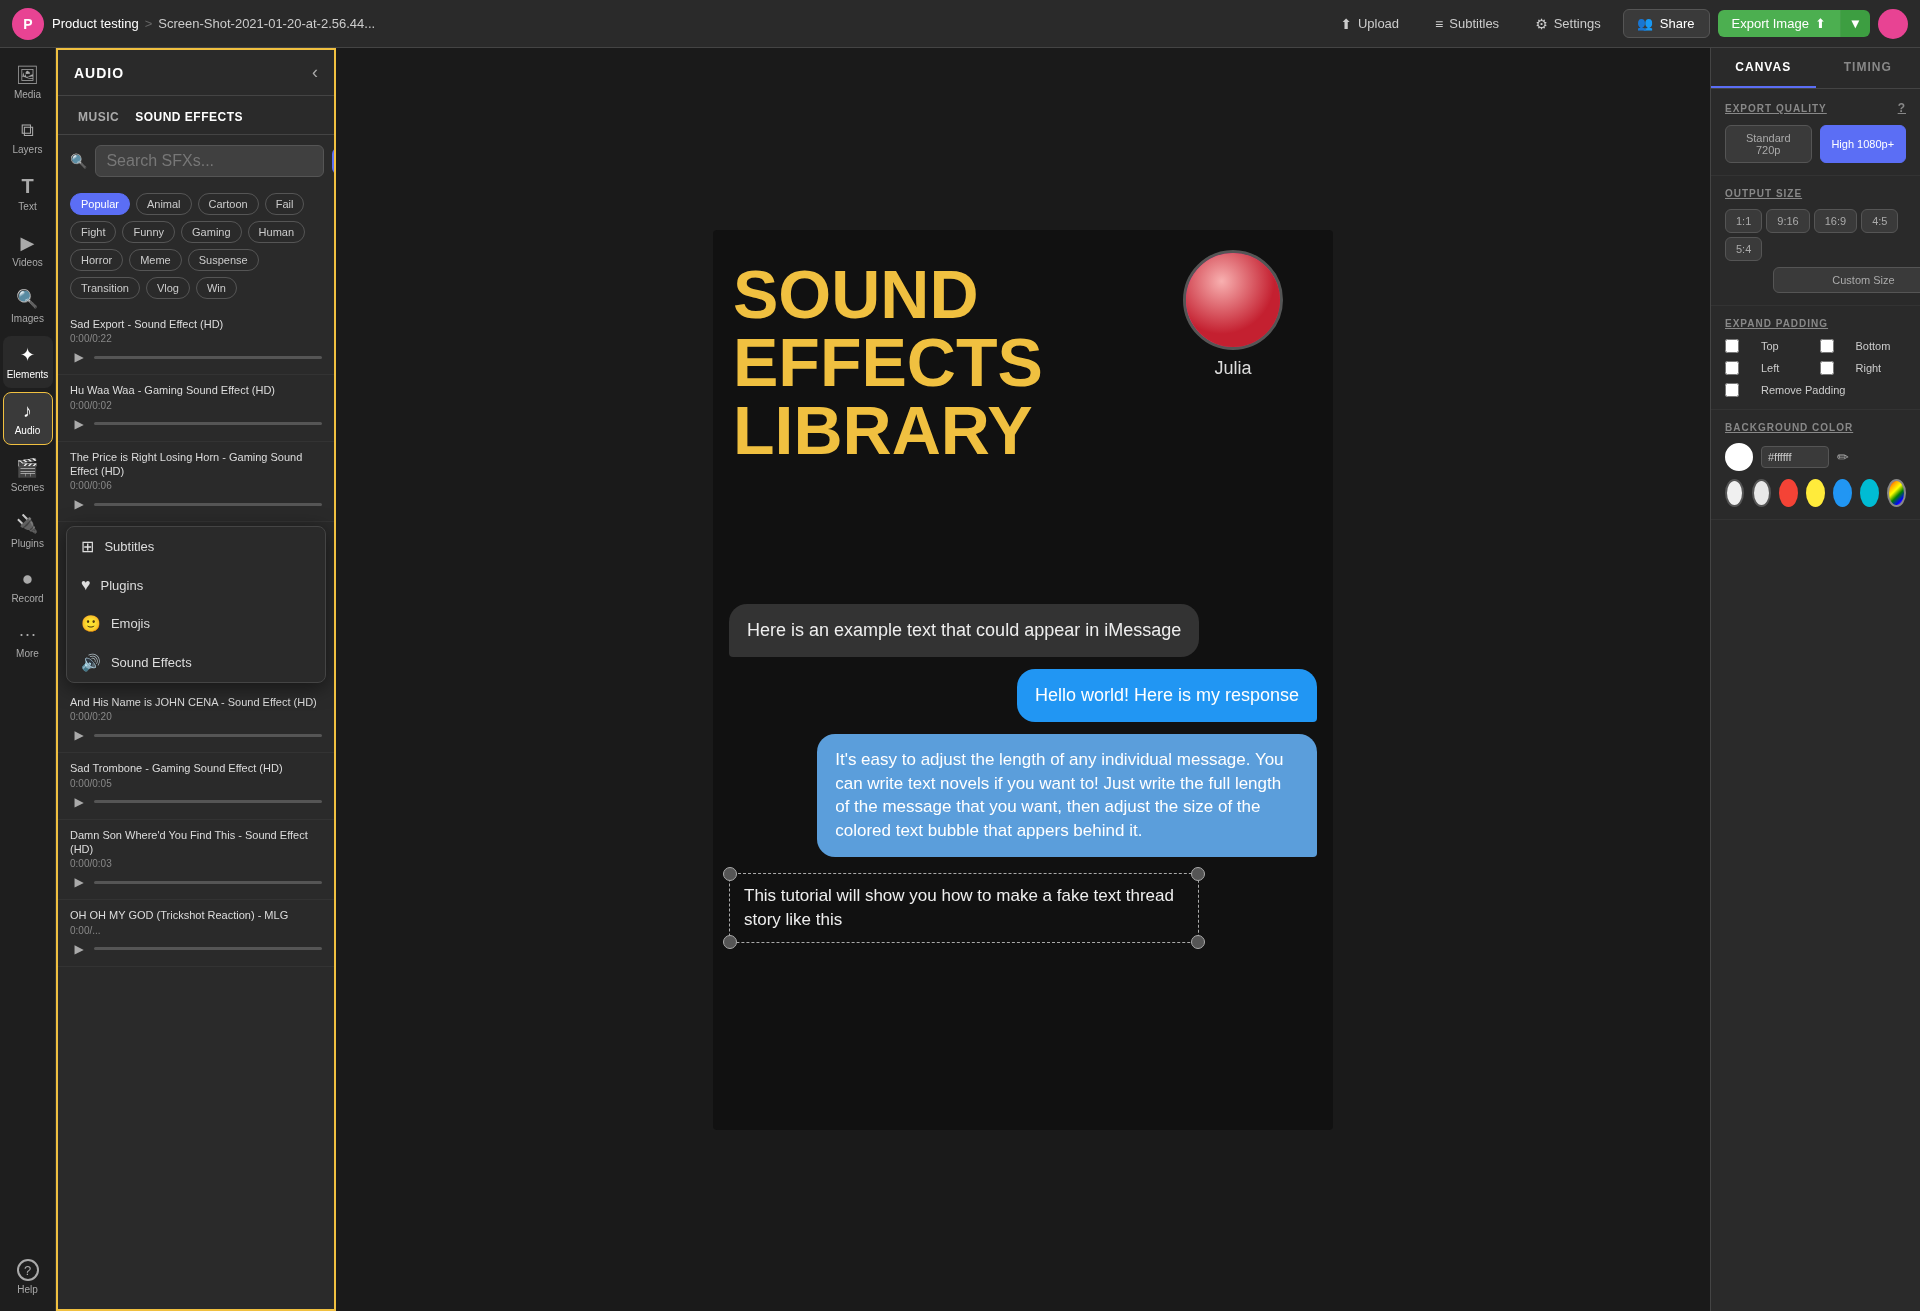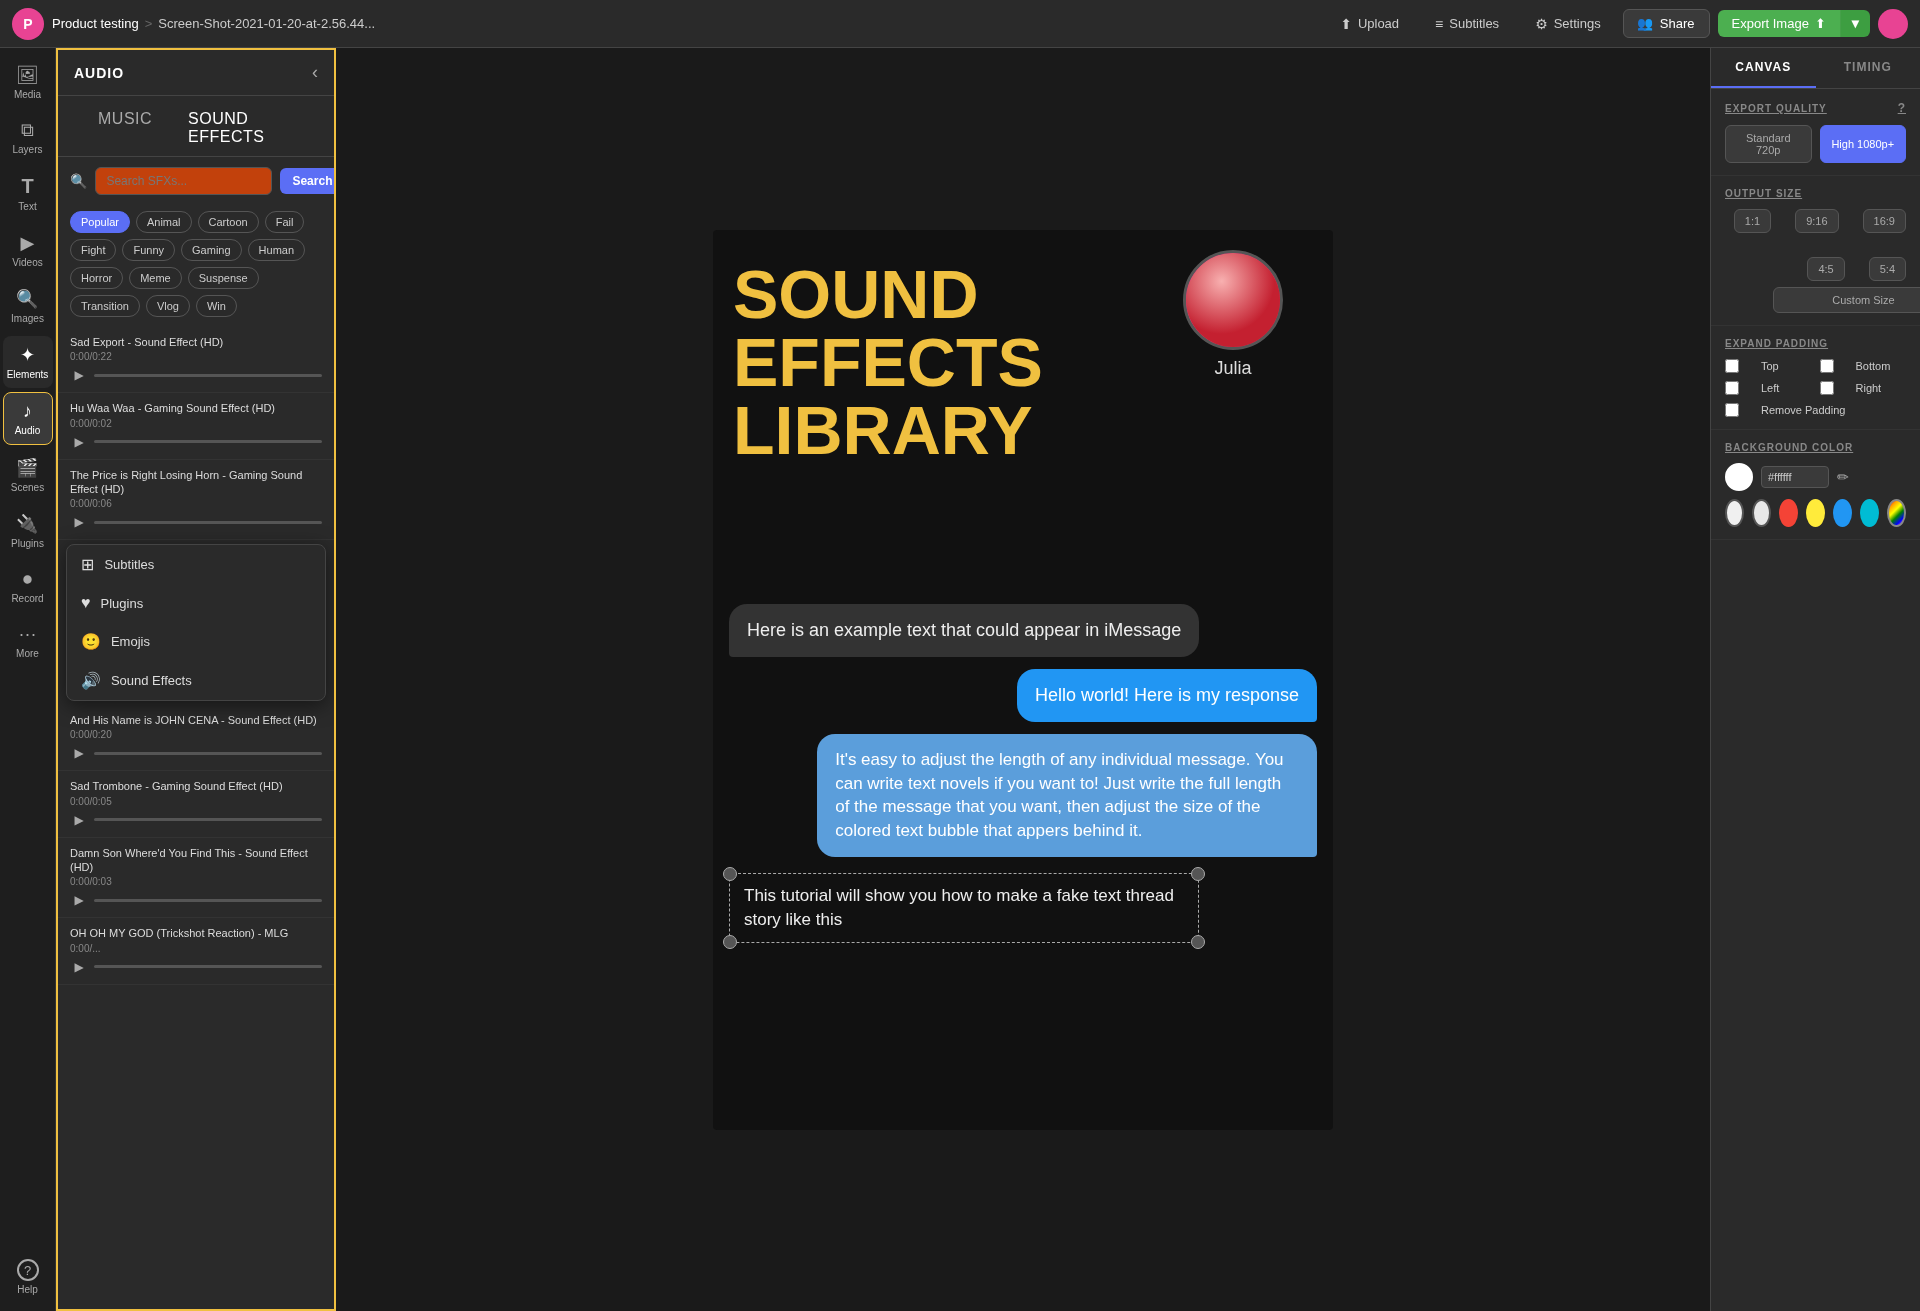--- a/index.html
+++ b/index.html
@@ -31,24 +31,24 @@
     .sidebar-item.active { background: #2a2a2a; color: #fff; }
     .sidebar-item .icon { font-size: 18px; }
     .sidebar-item span { font-size: 10px; }
 
     
     .audio-panel { width: 280px; background: #2a2a2a; border-right: 1px solid #444; border: 2px solid #f0c040; display: flex; flex-direction: column; flex-shrink: 0; overflow: hidden; }
     .audio-panel-header { padding: 12px 16px; display: flex; align-items: center; justify-content: space-between; border-bottom: 1px solid #444; }
     .audio-panel-title { font-size: 14px; font-weight: 700; color: #fff; letter-spacing: 1px; text-transform: uppercase; }
     .audio-panel-collapse { background: none; border: none; color: #aaa; cursor: pointer; font-size: 18px; }
     .audio-tabs { display: flex; gap: 0; padding: 10px 12px 6px; border-bottom: 1px solid #444; }
-    .audio-tab { font-size: 16px; font-weight: 400; color: #aaa; cursor: pointer; padding: 4px 8px; border-radius: 4px; text-transform: uppercase; letter-spacing: 0.5px; margin-left: 20px; }
+    .audio-tab { font-size: 12px; font-weight: 700; color: #aaa; cursor: pointer; padding: 4px 8px; border-radius: 4px; text-transform: uppercase; letter-spacing: 0.5px; }
     .audio-tab.active { color: #fff; }
     .audio-search { display: flex; align-items: center; gap: 8px; padding: 10px 12px; }
-    .audio-search input { flex: 1; background: #c2410c; border: 1px solid #555; border-radius: 6px; padding: 6px 10px; color: #ccc; font-size: 12px; outline: none; }
+    .audio-search input { flex: 1; background: #404040; border: 1px solid #555; border-radius: 6px; padding: 6px 10px; color: #ccc; font-size: 16px; outline: none; }
     .audio-search input::placeholder { color: #777; }
     .audio-search-btn { background: #5b6ef5; color: #fff; border: none; border-radius: 6px; padding: 6px 12px; font-size: 12px; font-weight: 600; cursor: pointer; }
     .filter-tags { padding: 6px 12px; display: flex; flex-wrap: wrap; gap: 6px; }
     .filter-tag { font-size: 11px; padding: 4px 10px; border-radius: 20px; border: 1px solid #555; color: #ccc; cursor: pointer; background: transparent; }
     .filter-tag.active { background: #5b6ef5; border-color: #5b6ef5; color: #fff; }
     .audio-list { flex: 1; overflow-y: auto; padding: 4px 0; }
     .audio-item { padding: 8px 12px; cursor: pointer; border-bottom: 1px solid #333; }
     .audio-item-title { font-size: 11px; color: #ddd; line-height: 1.3; margin-bottom: 2px; }
     .audio-item-time { font-size: 10px; color: #888; margin-bottom: 4px; }
     .audio-item-controls { display: flex; align-items: center; gap: 6px; }
@@ -70,21 +70,21 @@
     
     .right-panel { width: 210px; background: #2a2a2a; border-left: 1px solid #444; display: flex; flex-direction: column; flex-shrink: 0; }
     .right-tabs { display: flex; border-bottom: 1px solid #444; }
     .right-tab { flex: 1; text-align: center; padding: 12px; font-size: 12px; font-weight: 700; color: #888; cursor: pointer; letter-spacing: 1px; text-transform: uppercase; border-bottom: 2px solid transparent; }
     .right-tab.active { color: #fff; border-bottom-color: #5b6ef5; }
     .right-section { padding: 12px 14px; border-bottom: 1px solid #333; }
     .right-section-title { font-size: 10px; color: #888; text-transform: uppercase; letter-spacing: 1px; margin-bottom: 10px; font-weight: 700; display: flex; align-items: center; justify-content: space-between; text-decoration: underline; }
     .quality-options { display: flex; gap: 8px; }
     .quality-btn { flex: 1; padding: 6px 8px; border-radius: 6px; border: 1px solid #555; background: #3a3a3a; color: #aaa; font-size: 11px; cursor: pointer; text-align: center; }
     .quality-btn.active { background: #5b6ef5; border-color: #5b6ef5; color: #fff; }
-    .size-options { display: flex; flex-wrap: wrap; gap: 24px; margin-top: 4px; justify-content: flex-end; }
+    .size-options { display: flex; flex-wrap: wrap; gap: 4px; margin-top: 4px; }
     .size-btn { padding: 5px 10px; border-radius: 6px; border: 1px solid #555; background: #3a3a3a; color: #aaa; font-size: 11px; cursor: pointer; }
     .custom-size-btn { width: 100%; padding: 6px; border-radius: 6px; border: 1px solid #555; background: #3a3a3a; color: #aaa; font-size: 11px; cursor: pointer; margin-top: 6px; text-align: center; margin-left: 48px; }
     .expand-grid { display: grid; grid-template-columns: 1fr 1fr; gap: 8px; }
     .expand-item { display: flex; align-items: center; gap: 22px; font-size: 11px; color: #ccc; cursor: pointer; }
     .expand-item input[type=checkbox] { width: 14px; height: 14px; accent-color: #5b6ef5; }
     .expand-full { grid-column: 1/-1; }
     .color-row { display: flex; align-items: center; gap: 8px; margin-top: 4px; }
     .color-swatch { width: 28px; height: 28px; border-radius: 50%; border: 2px solid #fff; cursor: pointer; }
     .color-swatch.white { background: #fff; }
     .color-swatch.red { background: #f44336; }

